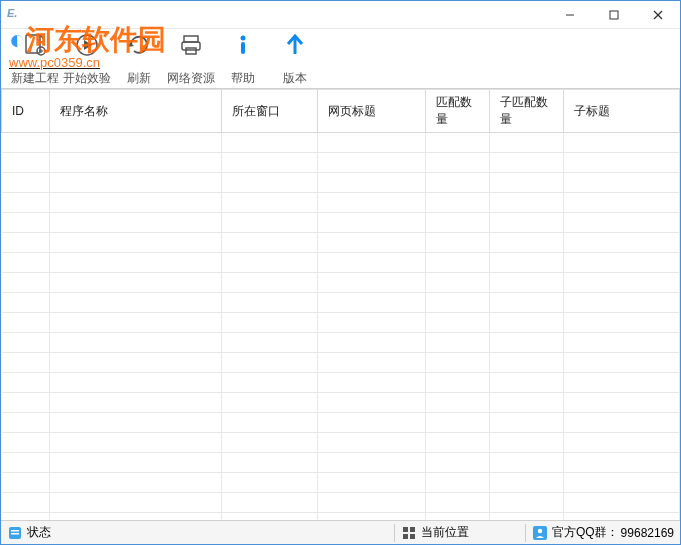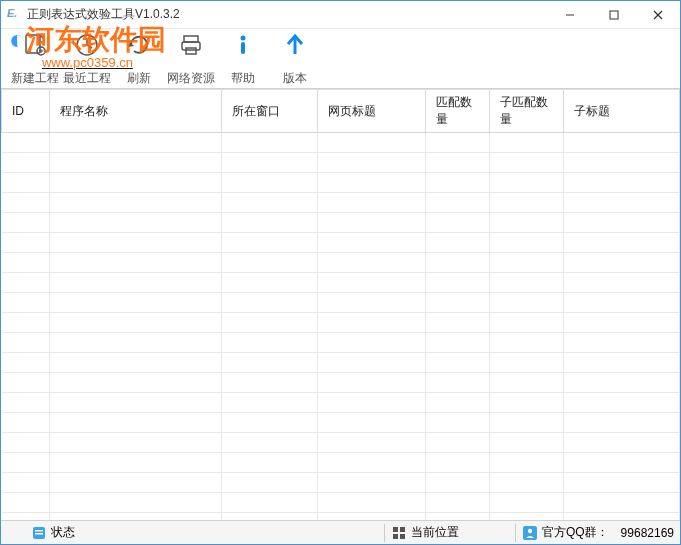--- a/index.html
+++ b/index.html
@@ -92,21 +92,20 @@
     }
     .statusbar {
       position: absolute;
       bottom: 0; left: 0; right: 0;
       height: 24px;
       background: #f5f5f5;
       border-top: 1px solid #d0d0d0;
       display: flex;
       align-items: center;
       font-size: 12px;
-      padding-left: 24px;
     }
     .status-seg {
       display: flex; align-items: center;
       padding: 0 6px;
       height: 100%;
     }
     .status-icon {
       width: 16px; height: 16px;
       margin-right: 4px;
       display: inline-flex; align-items: center; justify-content: center;
@@ -124,36 +123,34 @@
       font-size: 28px;
       font-weight: bold;
       color: #ff6600;
       display: inline-block;
     }
     .watermark .wm-url {
       display: block;
       color: #ff6600;
       font-size: 13px;
       margin-top: -4px;
-      text-align: center;
     }
   </style>
 </head>
 <body>
 
 <div class="watermark">
   <span class="wm-logo">
     <span style="color:#1e90ff;">◐</span><span>河东软件园</span>
   </span>
   <span class="wm-url">www.pc0359.cn</span>
 </div>
 
 <div class="titlebar">
   <span class="title-icon">E.</span>
-  <span class="title-text">正则表达式效验工具V1.0.3.2</span>
   <div class="window-controls">
     <div class="win-btn">
       <svg viewBox="0 0 10 10">
           <line x1="1" y1="5" x2="9" y2="5" stroke="#333" stroke-width="1"></line>
         </svg>
     </div>
     <div class="win-btn">
       <svg viewBox="0 0 10 10">
           <rect x="1" y="1" width="8" height="8" stroke="#333" fill="none" stroke-width="1"></rect>
         </svg>
@@ -177,25 +174,24 @@
           <line x1="19" y1="17" x2="19" y2="21" stroke="#555"></line>
           <line x1="17" y1="19" x2="21" y2="19" stroke="#555"></line>
         </svg>
     </span>
     <span class="tlabel">新建工程</span>
   </div>
   <div class="tool-btn">
     <span class="ticon">
       <svg width="26" height="26" viewBox="0 0 26 26">
           <circle cx="13" cy="13" r="10" stroke="#555" fill="none" stroke-width="1.5"></circle>
-          <line x1="13" y1="7" x2="13" y2="13" stroke="#555" stroke-width="1.5"></line>
-          <line x1="13" y1="13" x2="18" y2="16" stroke="#555" stroke-width="1.5"></line>
-        </svg>
-    </span>
-    <span class="tlabel">最近工程</span>
+          <polygon points="10,8 10,18 18,13" fill="#555"></polygon>
+        </svg>
+    </span>
+    <span class="tlabel">开始效验</span>
   </div>
   <div class="tool-btn">
     <span class="ticon">
       <svg width="26" height="26" viewBox="0 0 26 26">
           <path d="M5 13 A8 8 0 1 1 8 19" stroke="#555" fill="none" stroke-width="1.8"></path>
           <polygon points="4,10 8,14 2,15" fill="#555"></polygon>
         </svg>
     </span>
     <span class="tlabel">刷新</span>
   </div>
@@ -464,15 +460,15 @@
   <div class="sep"></div>
   <div class="status-seg">
     <span class="status-icon">
       <svg width="14" height="14" viewBox="0 0 14 14">
           <rect x="0" y="0" width="14" height="14" rx="2" fill="#3ba3e8"></rect>
           <circle cx="7" cy="5" r="2.2" fill="#fff"></circle>
           <path d="M3 12 Q7 8 11 12" fill="#fff"></path>
         </svg>
     </span>
     <span>官方QQ群：</span>
-    <span style="margin-left:12px">99682169</span>
+    <span style="margin-left:2px">99682169</span>
   </div>
 </div>
 
 </body></html>

